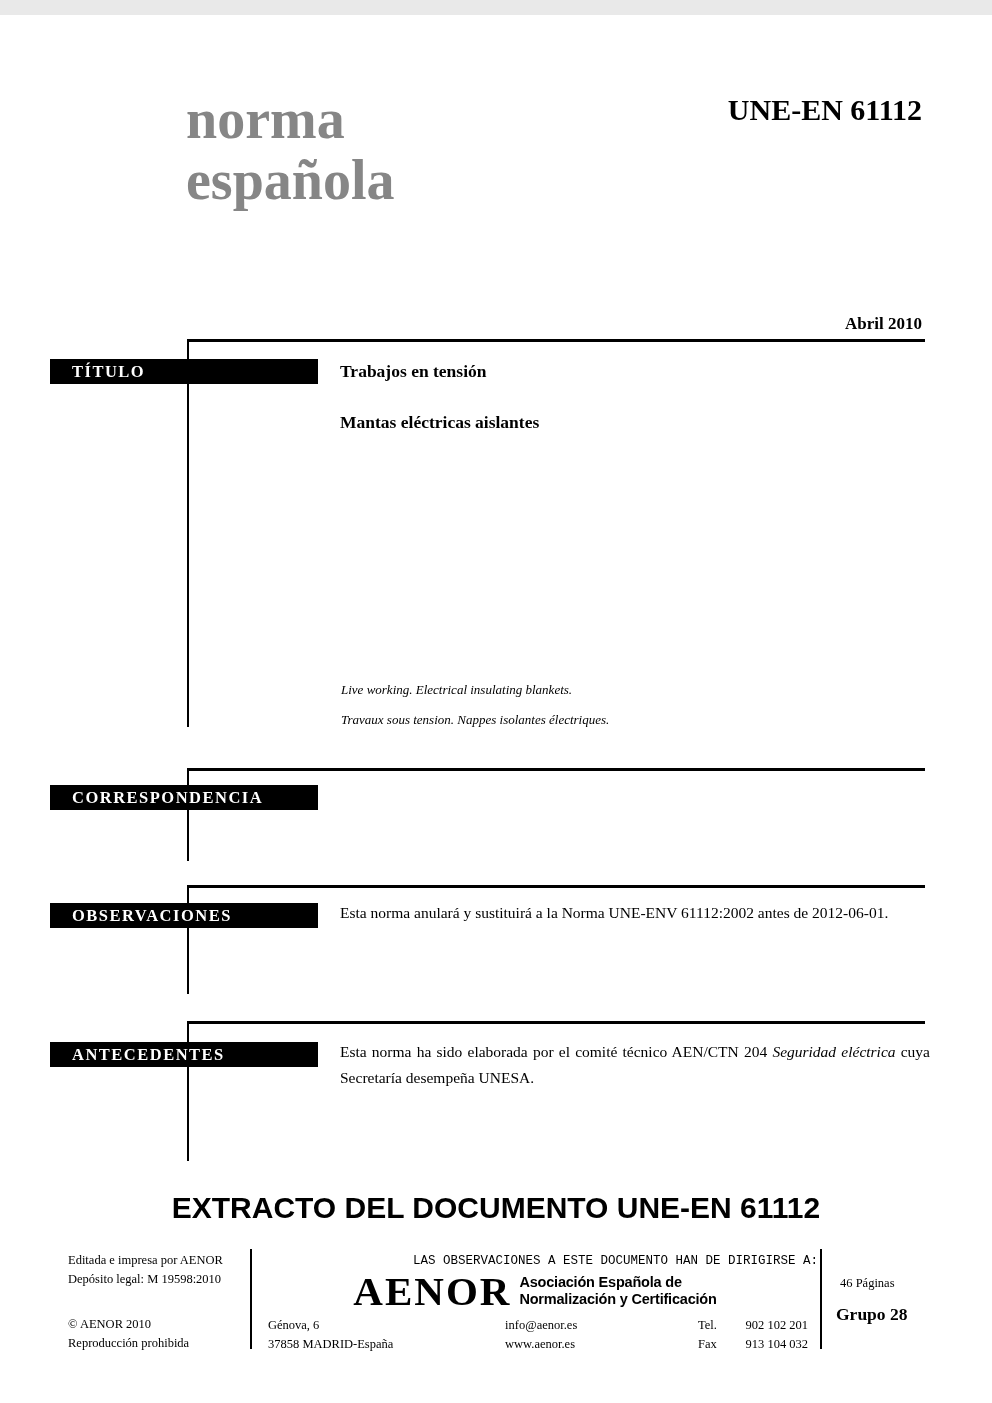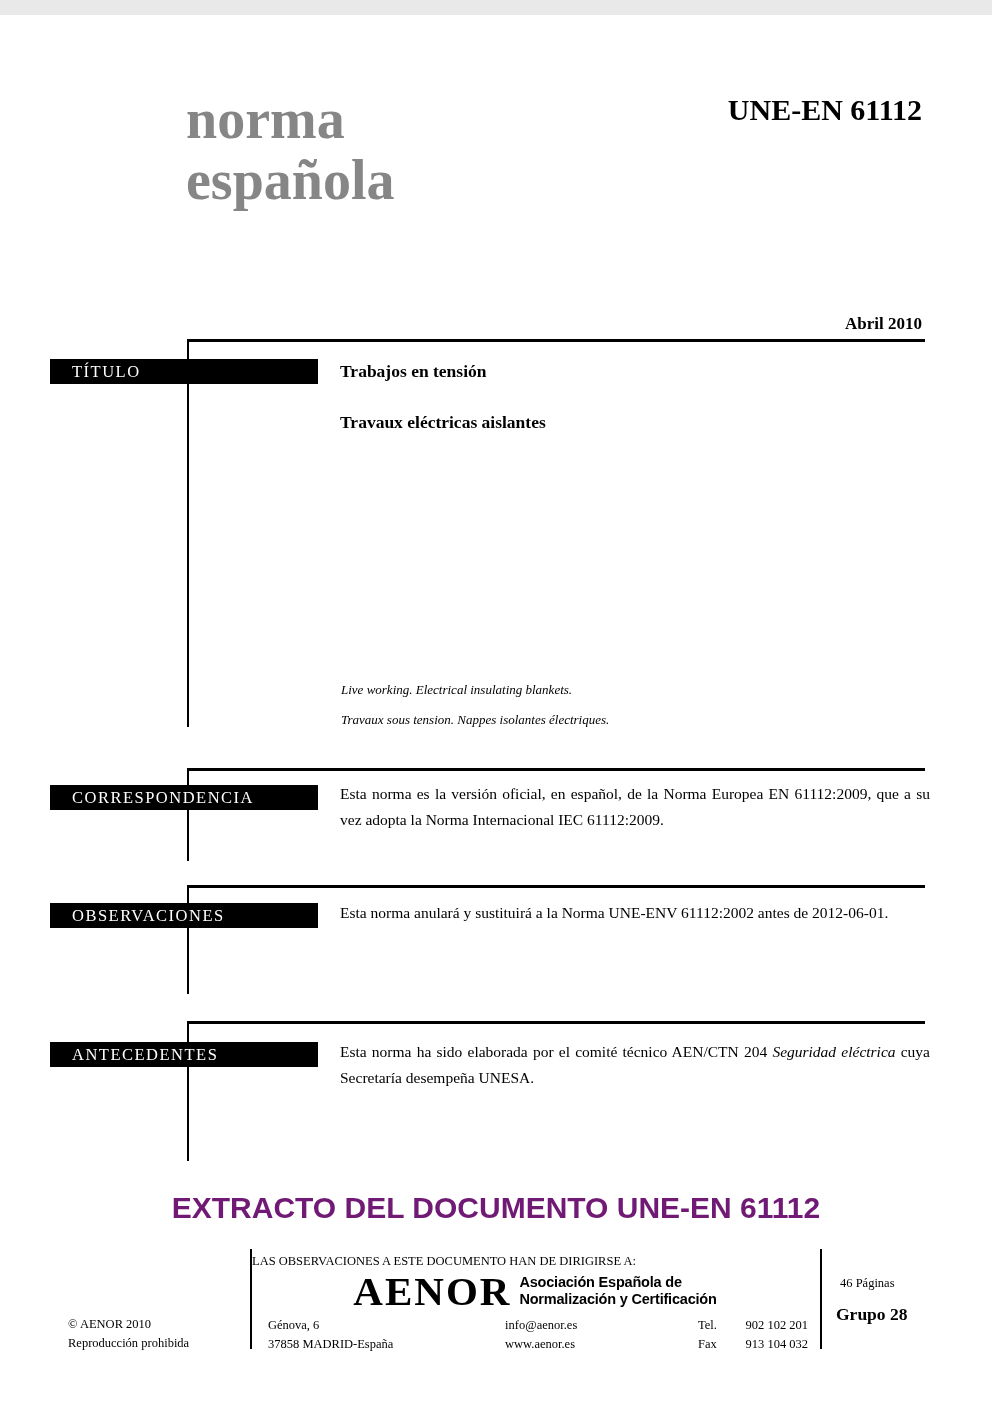--- a/index.html
+++ b/index.html
@@ -26,21 +26,21 @@
     position:absolute;right:70px;top:299px;
     font-size:17px;font-weight:bold;text-align:right;
   }
   
   .hrule{position:absolute;left:187px;width:738px;height:3px;background:#000;}
   .vline{position:absolute;left:187px;width:2px;background:#000;}
   
   .label-box{
     position:absolute;left:50px;width:268px;height:25px;
     background:#000;color:#fff;
-    font-size:16.5px;font-weight:normal;letter-spacing:1.5px;
+    font-size:16.5px;font-weight:bold;letter-spacing:1.5px;
     display:flex;align-items:center;
     padding-left:22px;box-sizing:border-box;
     white-space:nowrap;
   }
   .title-line{
     position:absolute;left:340px;
     font-size:17.5px;font-weight:bold;white-space:nowrap;
   }
   .translation{
     position:absolute;left:341px;
@@ -59,21 +59,21 @@
     font-size:30px;font-weight:bold;letter-spacing:0px;
     white-space:nowrap;
   }
   
   .footer-small{font-size:12.5px;line-height:19px;}
   .f-left-top{position:absolute;left:68px;top:1236px;}
   .f-left-bottom{position:absolute;left:68px;top:1300px;}
   .f-divider{position:absolute;top:1234px;height:100px;width:2px;background:#000;}
   .f-note{
     position:absolute;left:252px;top:1239px;width:566px;
-    text-align:left;font-size:12.5px;white-space:nowrap;
+    text-align:right;font-size:12.5px;white-space:nowrap;font-family:Liberation Mono, monospace;
   }
   .f-logo-row{
     position:absolute;left:252px;top:1256px;width:566px;
     display:flex;justify-content:center;align-items:center;gap:8px;
   }
   .f-logo-word{
     font-size:41px;font-weight:bold;letter-spacing:2px;line-height:40px;
   }
   .f-logo-sub{
     font-family:"Liberation Sans", sans-serif;
@@ -97,41 +97,44 @@
     <div>norma</div>
     <div>española</div>
   </div>
   <div class="doc-code">UNE-EN 61112</div>
   <div class="date">Abril 2010</div>
 
   <div class="hrule" style="top:324px"></div>
   <div class="vline" style="top:324px;height:388px"></div>
   <div class="label-box" style="top:344px">TÍTULO</div>
   <div class="title-line" style="top:346px">Trabajos en tensión</div>
-  <div class="title-line" style="top:397px">Travaux eléctricas aislantes</div>
+  <div class="title-line" style="top:397px">Mantas eléctricas aislantes</div>
   <div class="translation" style="top:667px">Live working. Electrical insulating blankets.</div>
   <div class="translation" style="top:697px">Travaux sous tension. Nappes isolantes électriques.</div>
 
   <div class="hrule" style="top:753px"></div>
   <div class="vline" style="top:753px;height:93px"></div>
   <div class="label-box" style="top:770px">CORRESPONDENCIA</div>
-  <div class="body-text" style="top:766px">Esta norma es la versión oficial, en español, de la Norma Europea EN 61112:2009, que a su vez adopta la Norma Internacional IEC 61112:2009.</div>
 
   <div class="hrule" style="top:870px"></div>
   <div class="vline" style="top:870px;height:109px"></div>
   <div class="label-box" style="top:888px">OBSERVACIONES</div>
   <div class="body-text" style="top:885px">Esta norma anulará y sustituirá a la Norma UNE-ENV 61112:2002 antes de 2012-06-01.</div>
 
   <div class="hrule" style="top:1006px"></div>
   <div class="vline" style="top:1006px;height:140px"></div>
   <div class="label-box" style="top:1027px">ANTECEDENTES</div>
   <div class="body-text" style="top:1024px"><span>Esta norma ha sido elaborada por el comité técnico AEN/CTN 204 </span><span class="it">Seguridad eléctrica</span><span> cuya Secretaría desempeña UNESA.</span></div>
 
-  <div class="extract" id="extract" style="color: #701a75;">EXTRACTO DEL DOCUMENTO UNE-EN 61112</div>
+  <div class="extract" id="extract" style="color: #000000;">EXTRACTO DEL DOCUMENTO UNE-EN 61112</div>
 
+  <div class="f-left-top footer-small">
+    <div>Editada e impresa por AENOR</div>
+    <div>Depósito legal: M 19598:2010</div>
+  </div>
   <div class="f-left-bottom footer-small">
     <div>© AENOR 2010</div>
     <div>Reproducción prohibida</div>
   </div>
 
   <div class="f-divider" style="left:250px"></div>
   <div class="f-divider" style="left:820px"></div>
 
   <div class="f-note">LAS OBSERVACIONES A ESTE DOCUMENTO HAN DE DIRIGIRSE A:</div>
 

